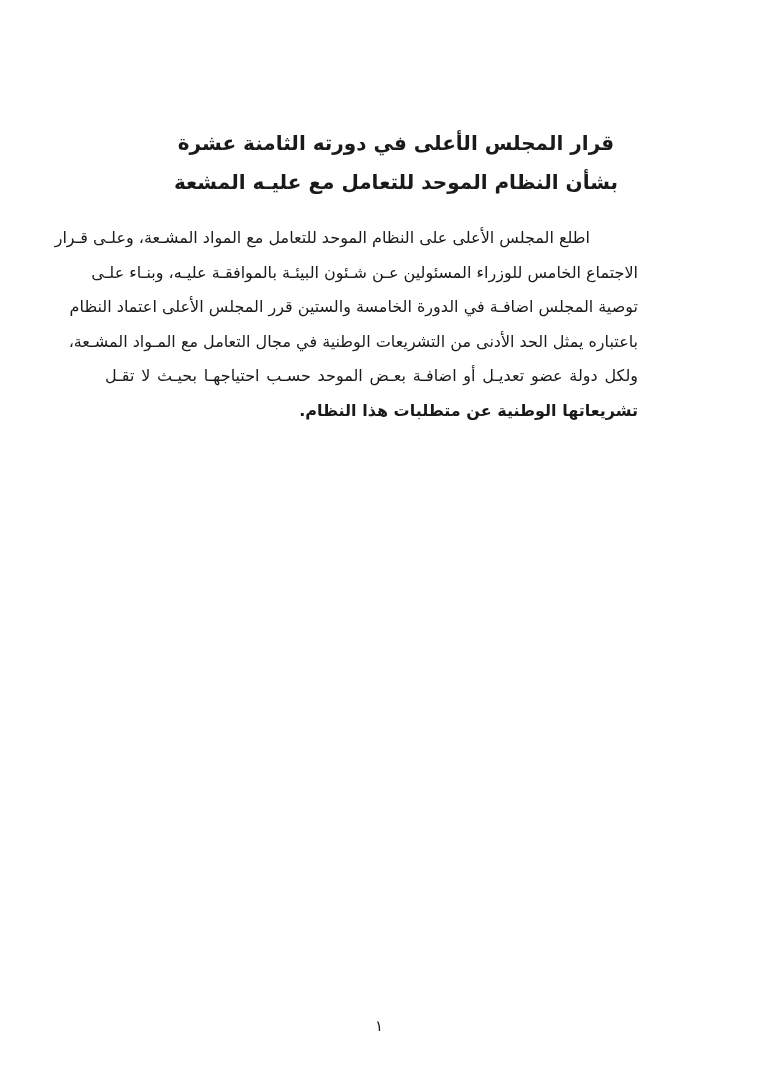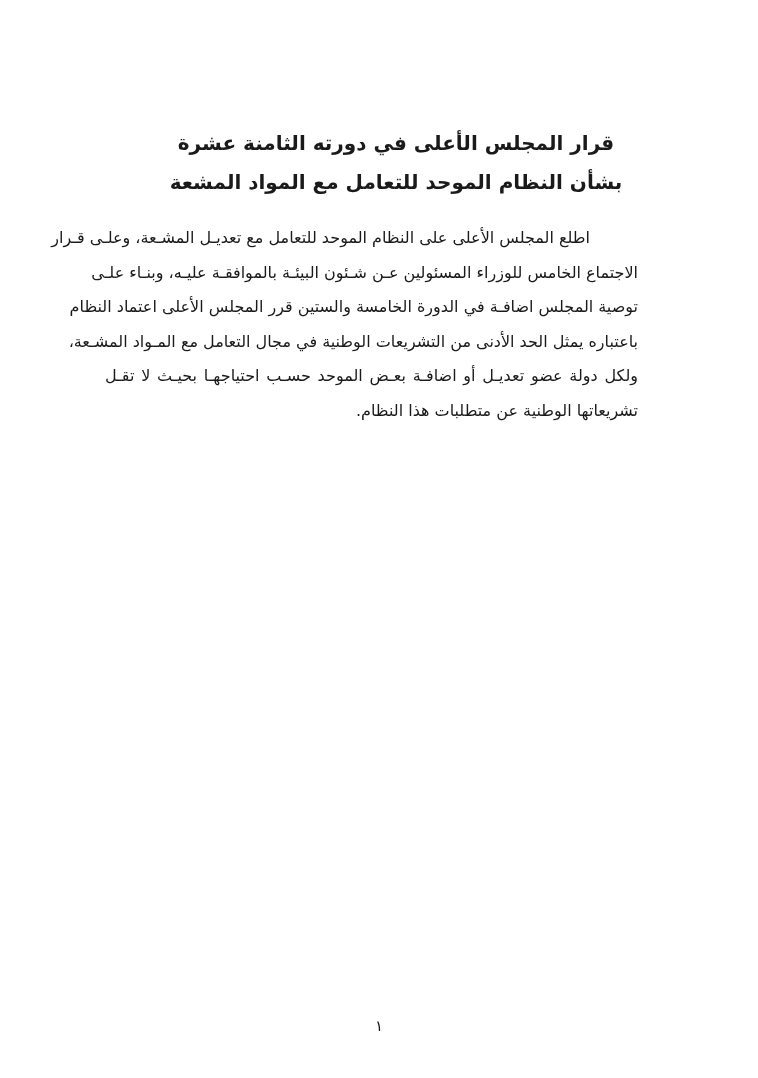--- a/index.html
+++ b/index.html
@@ -52,20 +52,21 @@
     text-align: justify;
     text-align-last: justify;
   }
   .line.first-indent {
     padding-right: 48px;
     padding-left: 20px;
   }
   .line.para-end {
     text-align: right;
     text-align-last: right;
+    font-weight: bold;
   }
   .paragraph-2 {
     margin-top: 0;
   }
   .page-number {
     position: absolute;
     top: 1014px;
     left: 0;
     right: 0;
     text-align: center;
@@ -73,26 +74,26 @@
     line-height: 24px;
   }
 </style>
 </head>
 <body>
 
 <div class="page">
 
   <div class="doc-title">
     <div>قرار المجلس الأعلى في دورته الثامنة عشرة</div>
-    <div>بشأن النظام الموحد للتعامل مع المواد المشعة</div>
+    <div>بشأن النظام الموحد للتعامل مع عليـه المشعة</div>
   </div>
 
   <div class="body-text">
     <div class="paragraph-1">
-      <div class="line first-indent">اطلع المجلس الأعلى على النظام الموحد للتعامل مع تعديـل المشـعة، وعلـى قـرار</div>
+      <div class="line first-indent">اطلع المجلس الأعلى على النظام الموحد للتعامل مع المواد المشـعة، وعلـى قـرار</div>
       <div class="line">الاجتماع الخامس للوزراء المسئولين عـن شـئون البيئـة بالموافقـة عليـه، وبنـاء علـى</div>
       <div class="line">توصية المجلس اضافـة في الدورة الخامسة والستين قرر المجلس الأعلى اعتماد النظام</div>
     </div>
     <div class="paragraph-2">
       <div class="line">باعتباره يمثل الحد الأدنى من التشريعات الوطنية في مجال التعامل مع المـواد المشـعة،</div>
       <div class="line">ولكل دولة عضو تعديـل أو اضافـة بعـض الموحد حسـب احتياجهـا بحيـث لا تقـل</div>
       <div class="line para-end">تشريعاتها الوطنية عن متطلبات هذا النظام.</div>
     </div>
   </div>
 

